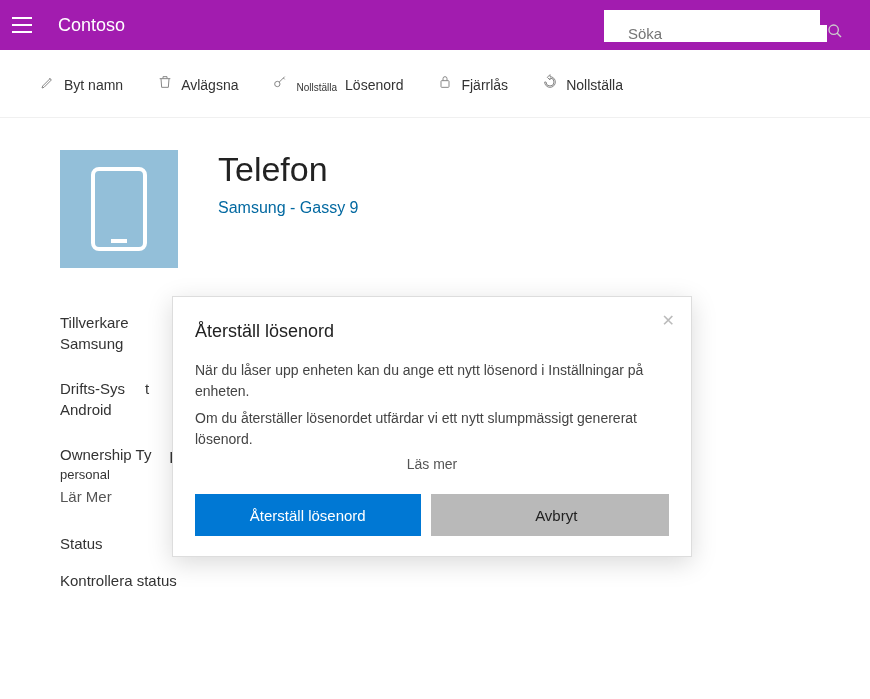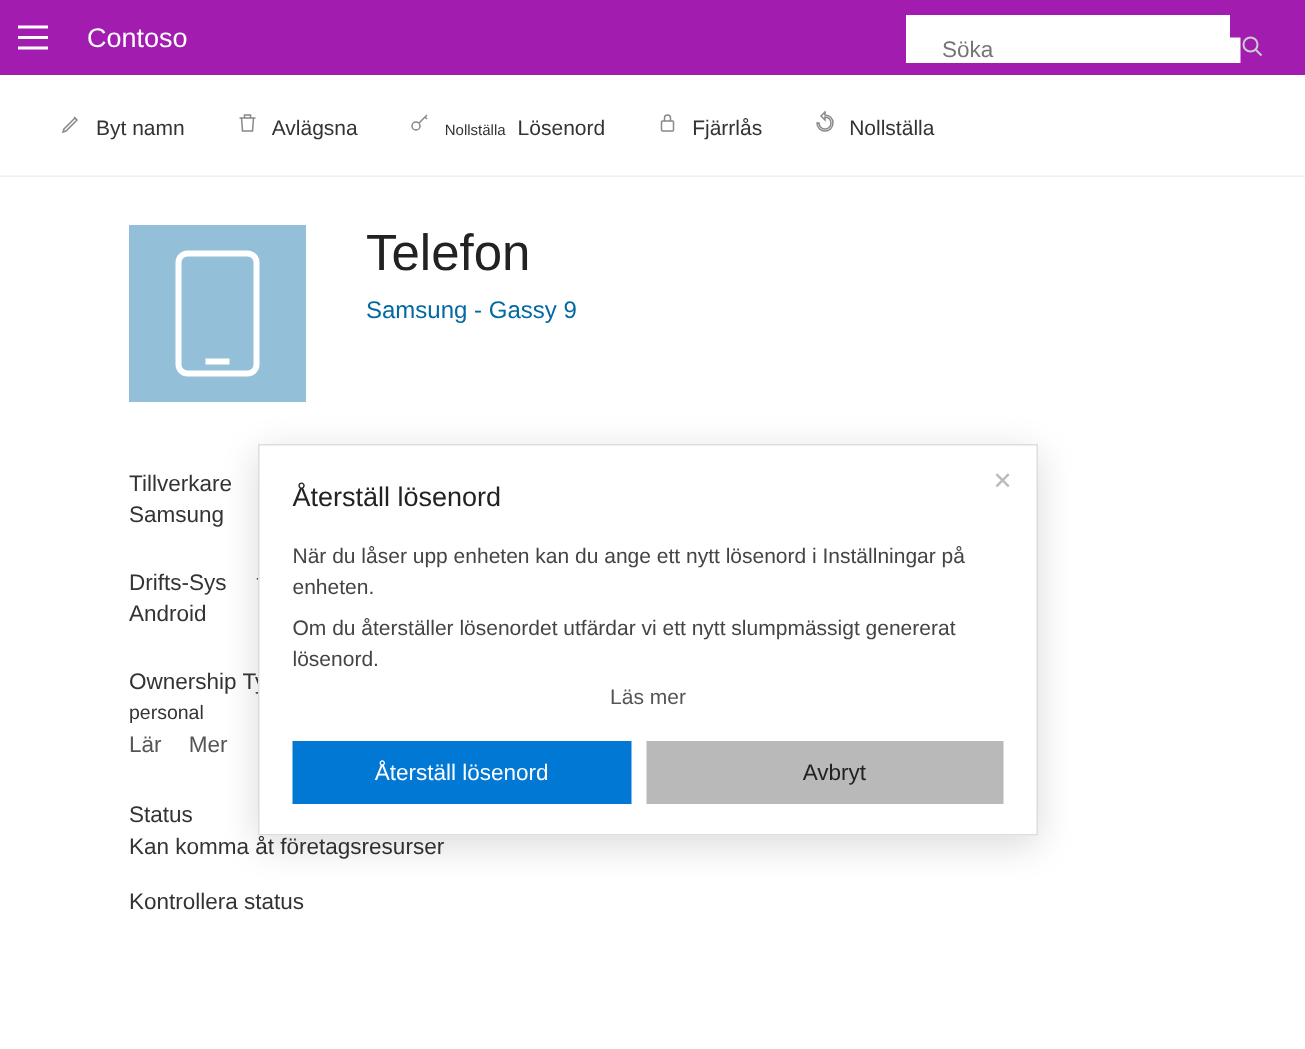--- a/index.html
+++ b/index.html
@@ -72,21 +72,21 @@
       display: flex;
       align-items: flex-end;
       gap: 8px;
       font-size: 14px;
       color: #333;
       cursor: pointer;
     }
     .action svg, .action .ico { color: #888; }
 
     .content {
-      padding: 32px 40px 0 86px;
+      padding: 32px 40px 0 60px;
     }
     .device-header {
       display: flex;
       align-items: flex-start;
       gap: 40px;
       margin-bottom: 46px;
     }
     .device-tile {
       width: 118px;
       height: 118px;
@@ -106,21 +106,21 @@
       color: #0369a1;
     }
     .info-list {
       font-size: 15px;
       color: #333;
     }
     .info-row { margin-bottom: 28px; }
     .info-row .label { margin-bottom: 4px; }
     .small { font-size: 13px; }
     .learn { color: #555; margin-top: 6px; }
-    .learn .more { margin-left: 14px; }
+    .learn .more { }
 
     .dialog {
       position: absolute;
       top: 296px;
       left: 172px;
       width: 520px;
       background: #fff;
       border: 1px solid #ddd;
       box-shadow: 0 6px 24px rgba(0,0,0,.15);
       padding: 24px 22px 20px 22px;
@@ -265,21 +265,20 @@
       </div>
       <div class="small">personal</div>
     </div>
     <div class="learn">
       <span>Lär</span>
       <span class="more">Mer</span>
     </div>
 
     <div class="info-row" style="margin-top:30px;margin-bottom:20px">
       <div class="label">Status</div>
-      <div>Kan komma åt företagsresurser</div>
     </div>
     <div>Kontrollera status</div>
   </div>
 </div>
 
 <div class="dialog">
   <span class="close">✕</span>
   <h2>Återställ lösenord</h2>
   <p>När du låser upp enheten kan du ange ett nytt lösenord i Inställningar på enheten.</p>
   <p>Om du återställer lösenordet utfärdar vi ett nytt slumpmässigt genererat lösenord.</p>

